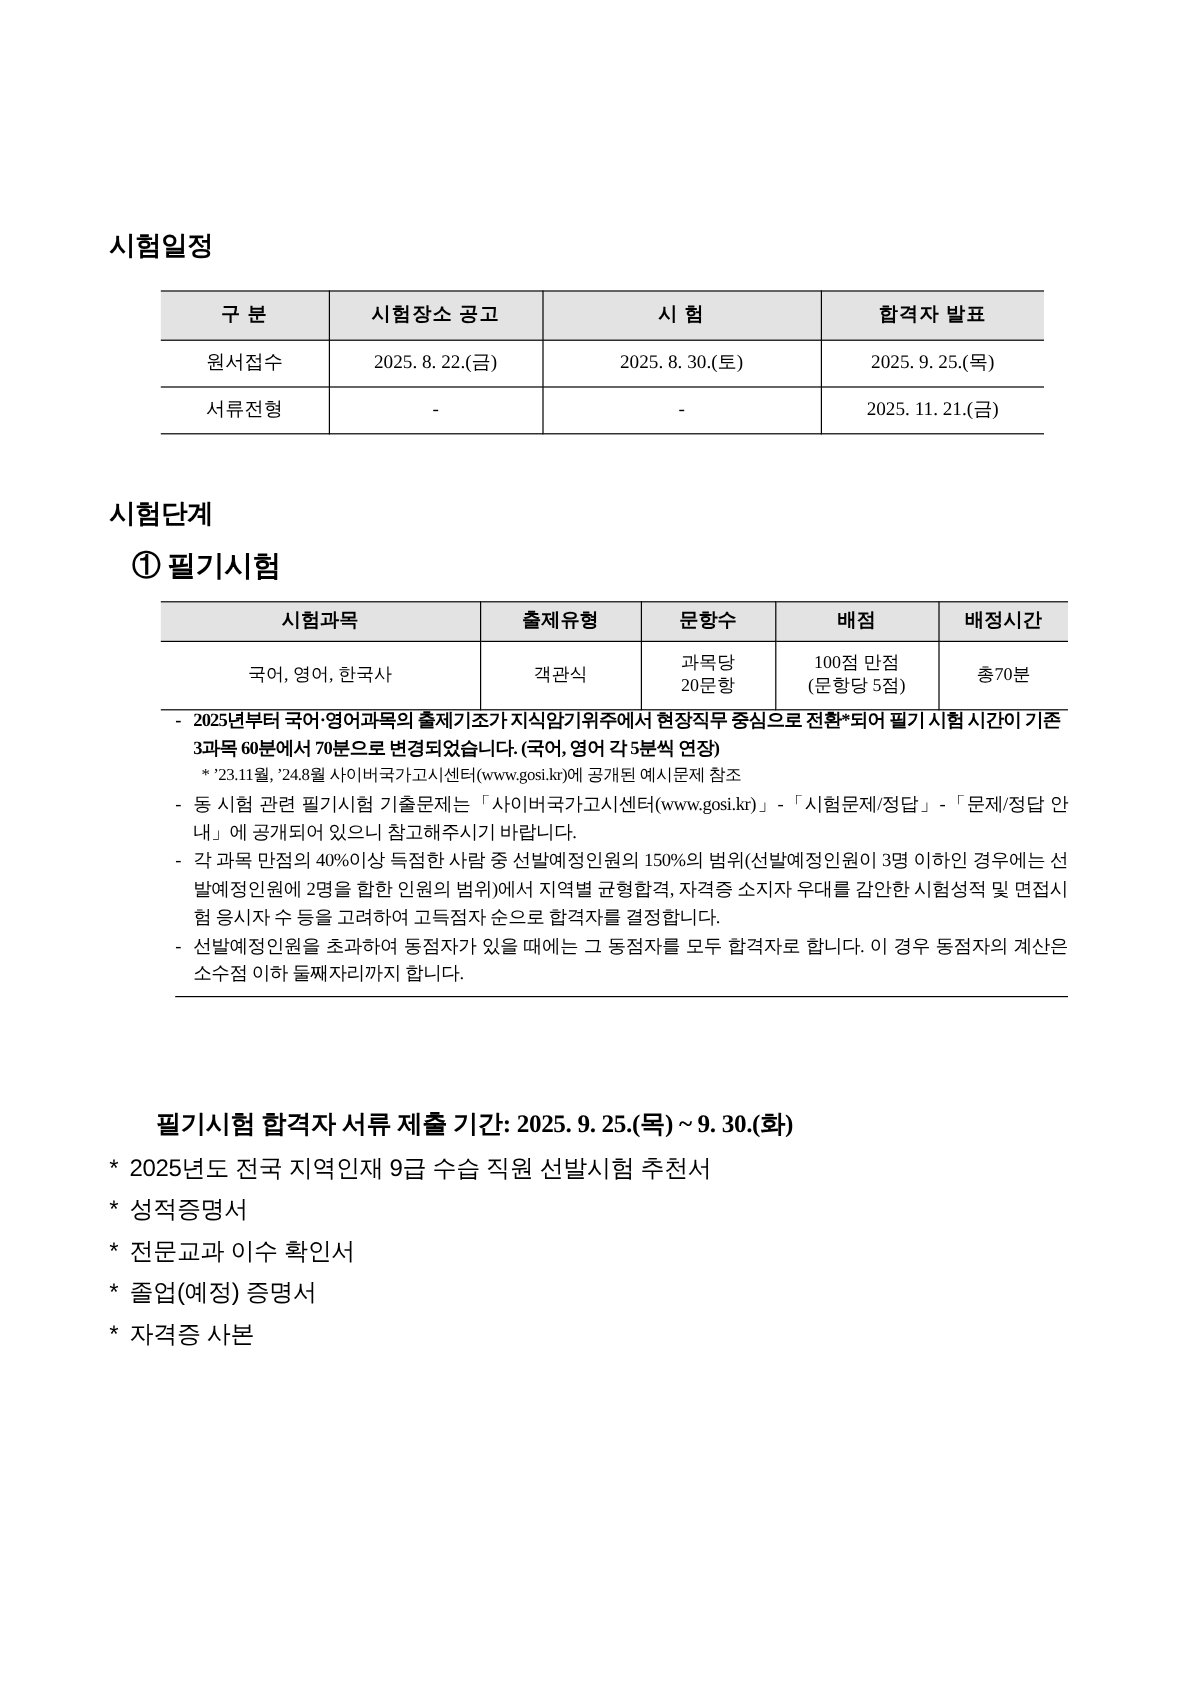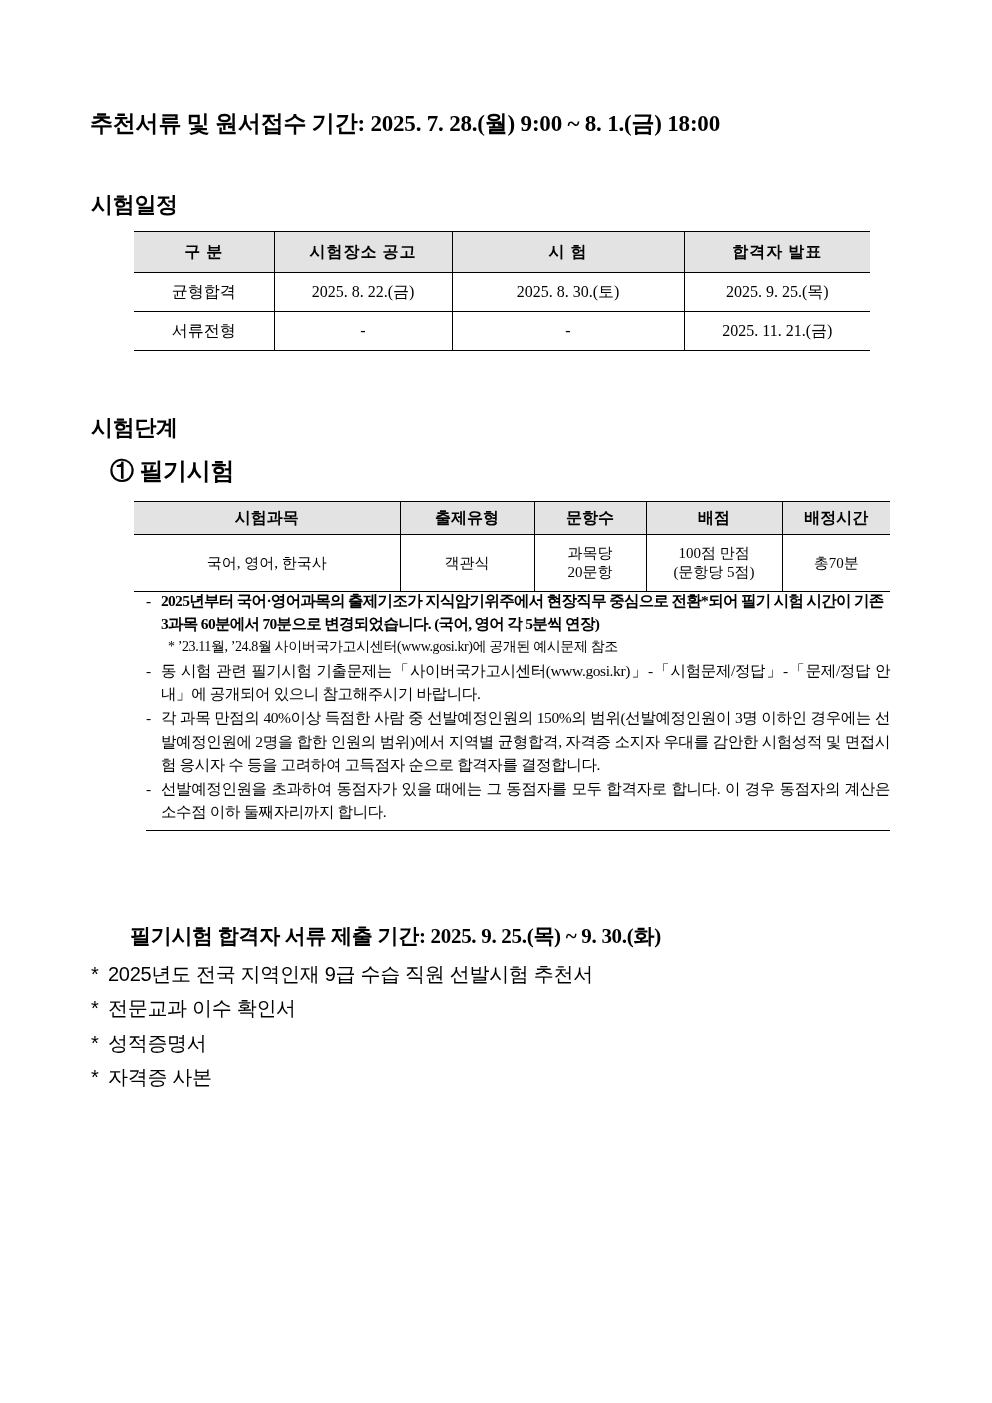--- a/index.html
+++ b/index.html
@@ -74,21 +74,21 @@
     line-height: 1.25;
   }
   .tbl tr > *:first-child { border-left: none; }
   .tbl tr > *:last-child  { border-right: none; }
   .tbl thead th {
     background: #e3e3e3;
     font-weight: bold;
   }
 
   
-  #schedule-table { left: 134px; top: 231px; width: 736px; font-family: Liberation Serif, serif; }
+  #schedule-table { left: 134px; top: 242px; width: 736px; font-family: Liberation Serif, serif; }
   #schedule-table thead th { height: 40px; font-size: 16px; letter-spacing: 1px; }
   #schedule-table tbody td { height: 38px; font-size: 16px; }
   #schedule-table tbody td.small { font-size: 14px; }
   #schedule-table col.c1 { width: 140px; }
   #schedule-table col.c2 { width: 178px; }
   #schedule-table col.c3 { width: 232px; }
   #schedule-table col.c4 { width: 186px; }
 
   
   #written-table { left: 134px; top: 501px; width: 756px; }
@@ -167,42 +167,41 @@
   .docs-list li .star {
     display: inline-block;
     width: 17px;
   }
 </style>
 </head>
 <body>
 
 <div class="page">
 
-  <div class="lead-line">추천서류 및 원서접수 기간: 2025. 7. 28.(월) 9:00 ~ 8. 1.(금) 18:00</div>
 
   <div class="section-title s1">시험일정</div>
 
   <table class="tbl" id="schedule-table">
     <colgroup>
       <col class="c1">
         <col class="c2">
         <col class="c3">
         <col class="c4">
     </colgroup>
     <thead>
       <tr>
         <th>구 분</th>
         <th>시험장소 공고</th>
         <th>시 험</th>
         <th>합격자 발표</th>
       </tr>
     </thead>
     <tbody>
       <tr>
-        <td>균형합격</td>
+        <td>원서접수</td>
         <td>2025. 8. 22.(금)</td>
         <td>2025. 8. 30.(토)</td>
         <td>2025. 9. 25.(목)</td>
       </tr>
       <tr>
         <td>서류전형</td>
         <td>-</td>
         <td>-</td>
         <td>2025. 11. 21.(금)</td>
       </tr>
@@ -273,23 +272,26 @@
 
   </div>
 
   <div class="docs-heading">필기시험 합격자 서류 제출 기간: 2025. 9. 25.(목) ~ 9. 30.(화)</div>
 
   <ul class="docs-list">
     <li>
       <span class="star">*</span><span>2025년도 전국 지역인재 9급 수습 직원 선발시험 추천서</span>
     </li>
     <li>
+      <span class="star">*</span><span>성적증명서</span>
+    </li>
+    <li>
       <span class="star">*</span><span>전문교과 이수 확인서</span>
     </li>
     <li>
-      <span class="star">*</span><span>성적증명서</span>
+      <span class="star">*</span><span>졸업(예정) 증명서</span>
     </li>
     <li>
       <span class="star">*</span><span>자격증 사본</span>
     </li>
   </ul>
 
 </div>
 
 </body></html>

